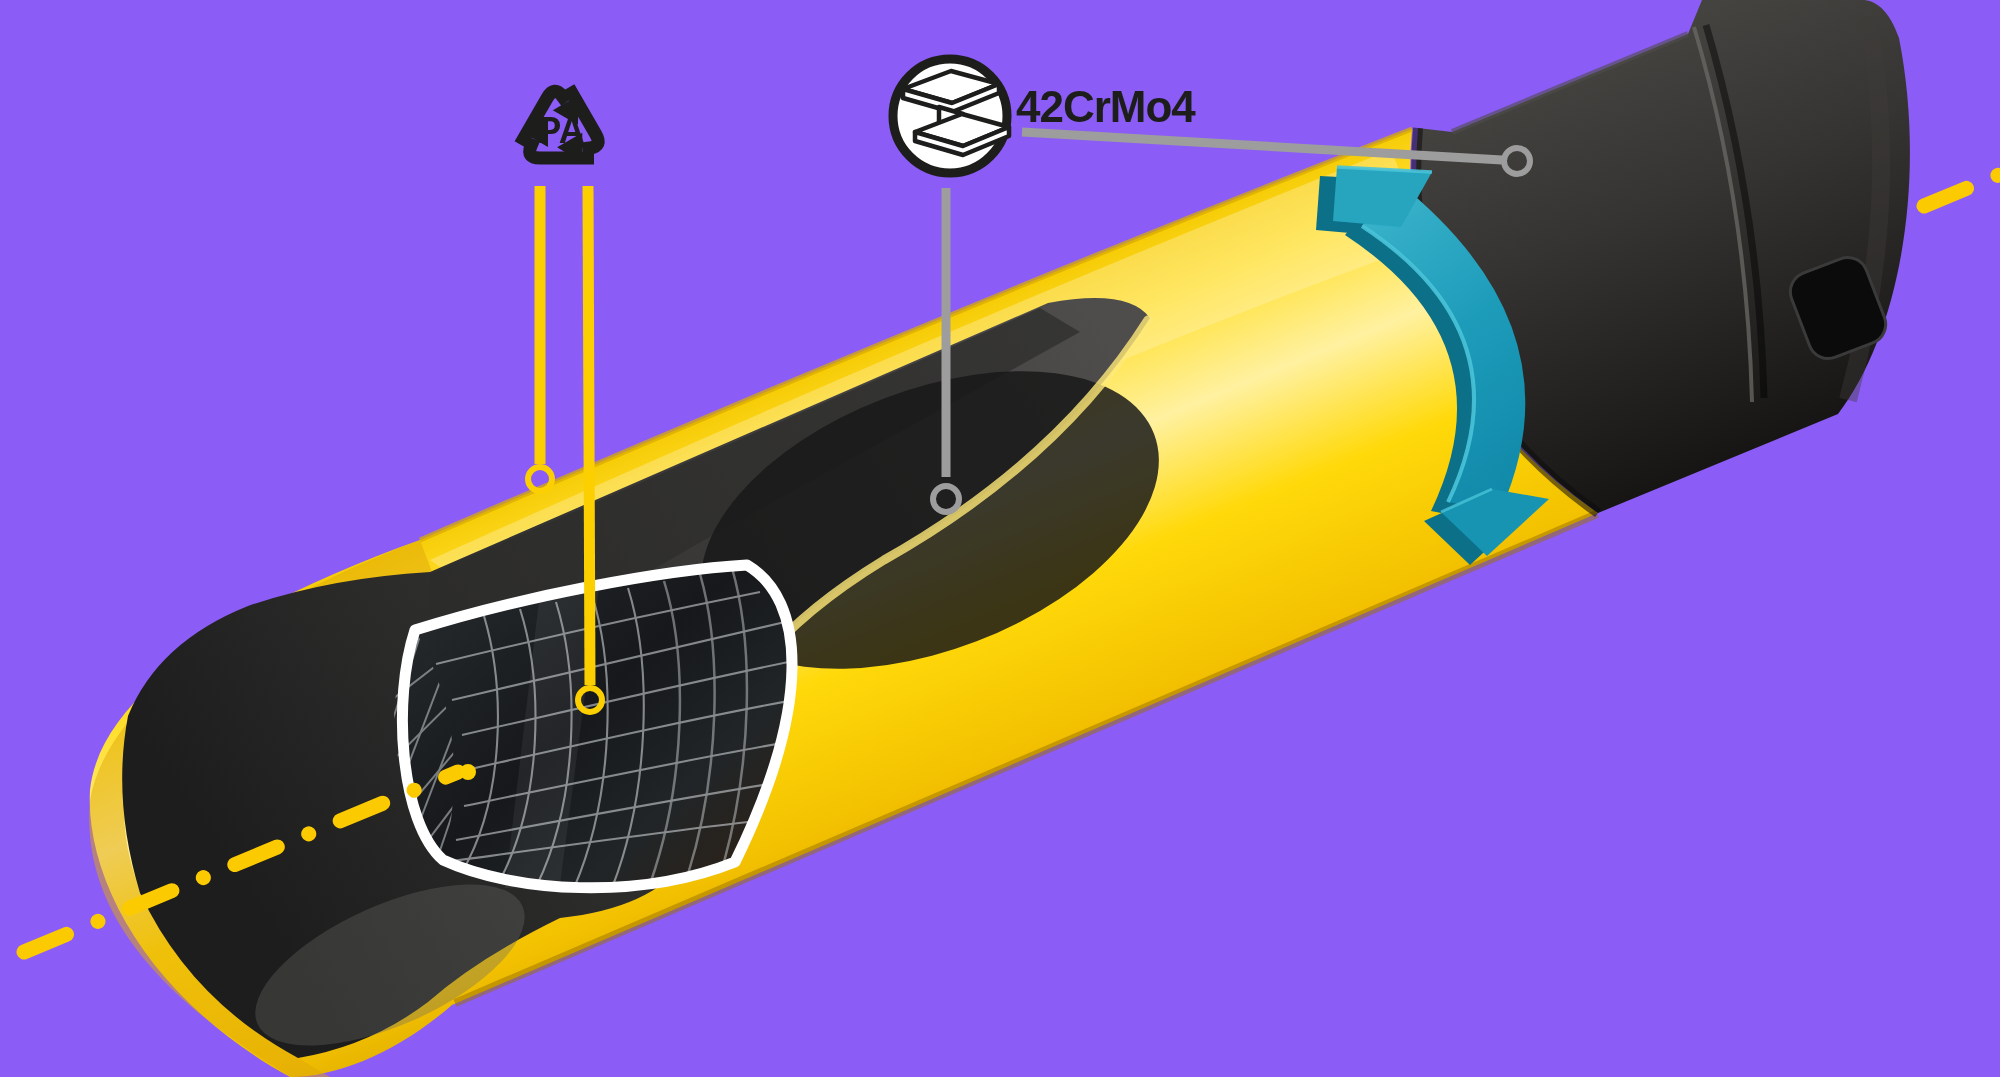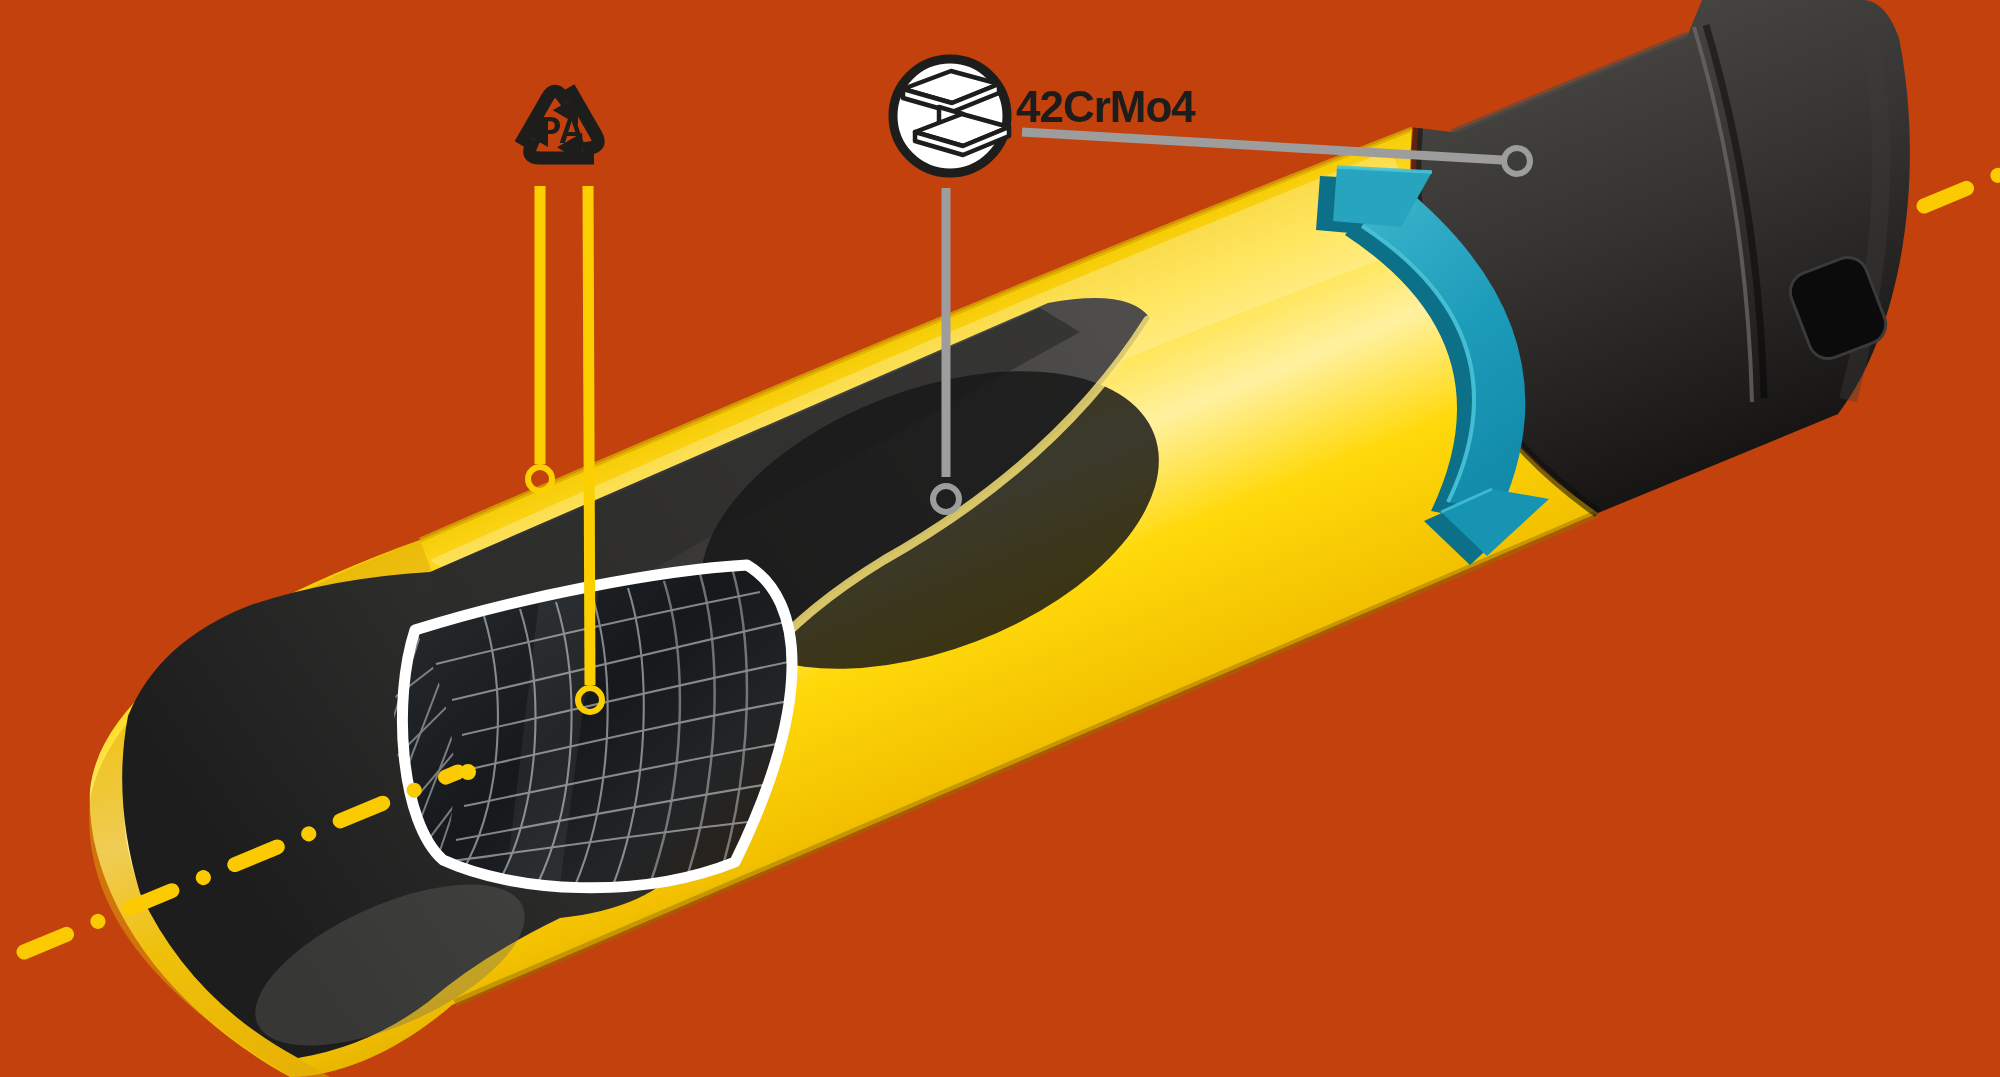--- a/index.html
+++ b/index.html
@@ -1,16 +1,16 @@
 <!DOCTYPE html>
 <html><head>
 <meta charset="utf-8">
 <style>
   html,body{margin:0;padding:0;background:#ffffff;}
-  .stage{position:relative;width:2000px;height:1077px;overflow:hidden;background:#c2410c;}
+  .stage{position:relative;width:2000px;height:1077px;overflow:hidden;background:#8b5cf6;}
   svg{display:block;}
   text{font-family:"Liberation Sans","DejaVu Sans",sans-serif;}
   .grade-label{font-size:44px;font-weight:bold;letter-spacing:-1px;fill:#1d1d1b;}
   .pa-label{font-size:36px;font-weight:bold;fill:#1d1d1b;}
 </style>
 </head>
 <body>
 
 <div class="stage">
 <svg width="2000" height="1077" viewBox="0 0 2000 1077">

